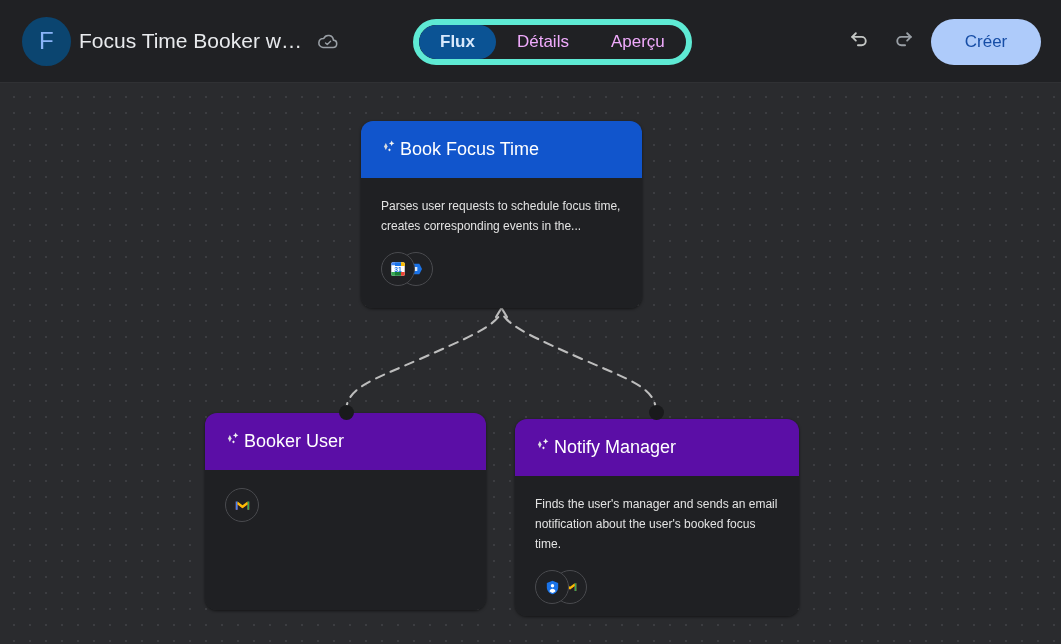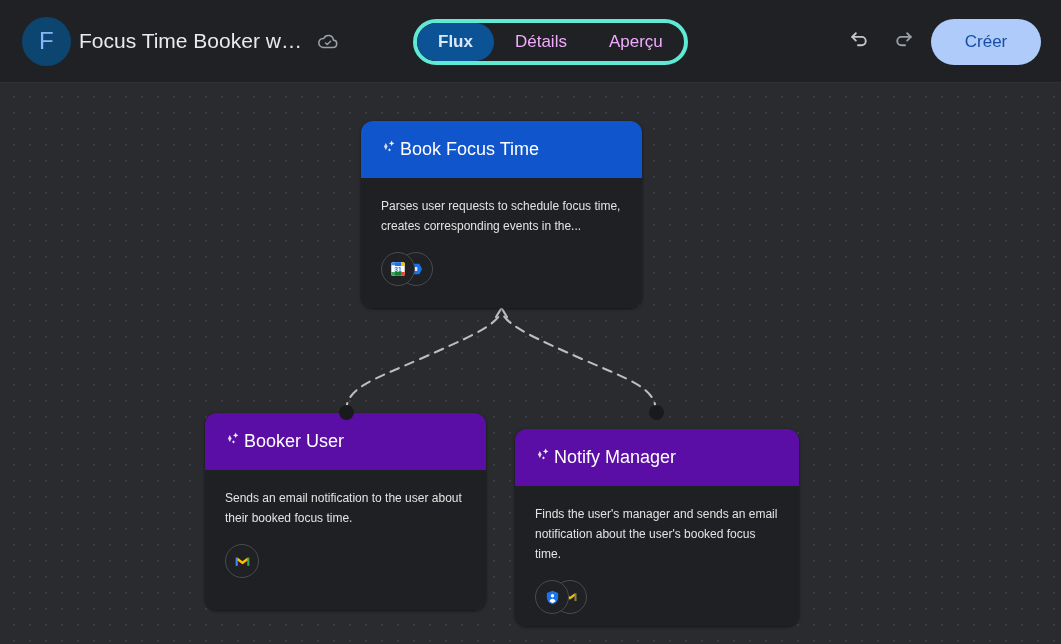--- a/index.html
+++ b/index.html
@@ -63,21 +63,21 @@
     display: flex;
     align-items: center;
   }
 
   
   .tabs {
     position: absolute;
     left: 413px;
     top: 19px;
     height: 46px;
-    border: 4px solid #5eead4;
+    border: 6px solid #5eead4;
     border-radius: 23px;
     display: flex;
     align-items: center;
     box-sizing: border-box;
     overflow: hidden;
     background: transparent;
   }
   .tab {
     height: 100%;
     display: flex;
@@ -319,36 +319,35 @@
         <span>
           <svg width="19" height="19" viewBox="0 0 24 24">
             <path d="M8.6 6.2 L10.8 10.6 L8.6 15 L6.4 10.6 Z" fill="#dadce0"></path>
             <path d="M16 3.2 L17.1 5.6 L19.5 6.7 L17.1 7.8 L16 10.2 L14.9 7.8 L12.5 6.7 L14.9 5.6 Z" fill="#f1f3f4"></path>
             <path d="M13.2 12.8 L13.9 14.3 L15.4 15 L13.9 15.7 L13.2 17.2 L12.5 15.7 L11 15 L12.5 14.3 Z" fill="#f1f3f4"></path>
           </svg>
         </span>
         <span class="title">Booker User</span>
       </div>
       <div class="node-body" style="height:140px;">
-        <p class="node-desc">Sends an email notification to the user about their booked focus time.</p>
         <div class="chips">
           <div class="chip">
             <svg width="17" height="17" viewBox="0 0 24 24">
               <path d="M2.5 6.5 L12 13.6 L21.5 6.5 L21.5 18 L19 18 L19 10.6 L12 15.9 L5 10.6 L5 18 L2.5 18 Z" fill="#ea4335"></path>
               <path d="M2.5 6.5 L5 6.5 L5 18 L2.5 18 Z" fill="#4285f4"></path>
               <path d="M19 6.5 L21.5 6.5 L21.5 18 L19 18 Z" fill="#34a853"></path>
               <path d="M5 6.5 L12 11.8 L19 6.5 L19 10.6 L12 15.9 L5 10.6 Z" fill="#fbbc04"></path>
             </svg>
           </div>
         </div>
       </div>
     </div>
 
     <div class="port" style="left:649px; top:322px;"></div>
-    <div class="node node-purple" style="left:515px; top:346px; width:284px;">
+    <div class="node node-purple" style="left:515px; top:336px; width:284px;">
       <div class="node-head">
         <span>
           <svg width="19" height="19" viewBox="0 0 24 24">
             <path d="M8.6 6.2 L10.8 10.6 L8.6 15 L6.4 10.6 Z" fill="#dadce0"></path>
             <path d="M16 3.2 L17.1 5.6 L19.5 6.7 L17.1 7.8 L16 10.2 L14.9 7.8 L12.5 6.7 L14.9 5.6 Z" fill="#f1f3f4"></path>
             <path d="M13.2 12.8 L13.9 14.3 L15.4 15 L13.9 15.7 L13.2 17.2 L12.5 15.7 L11 15 L12.5 14.3 Z" fill="#f1f3f4"></path>
           </svg>
         </span>
         <span class="title">Notify Manager</span>
       </div>

